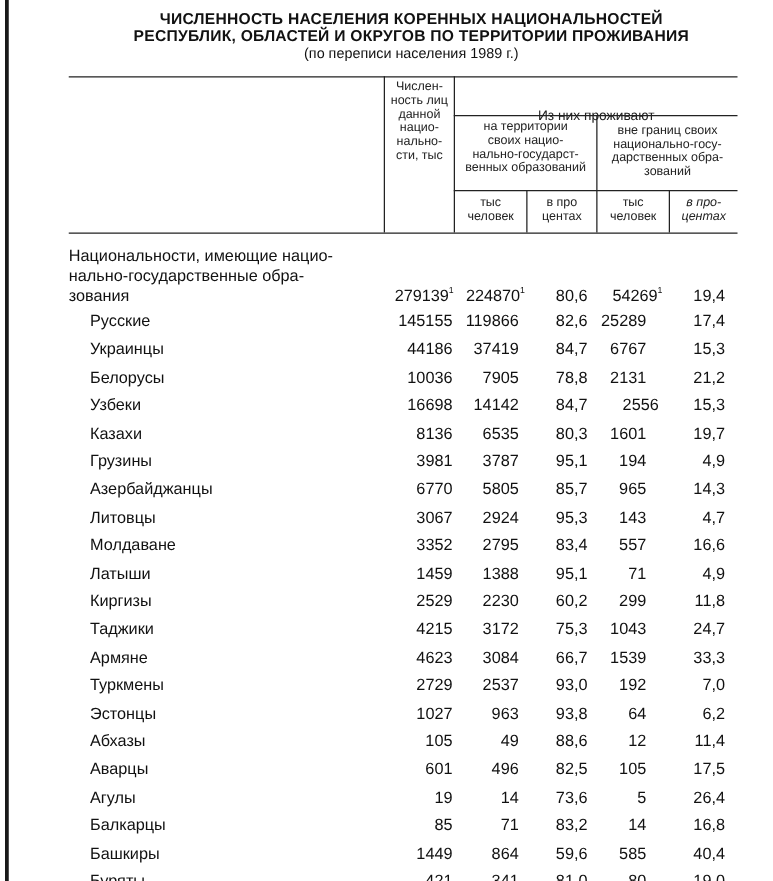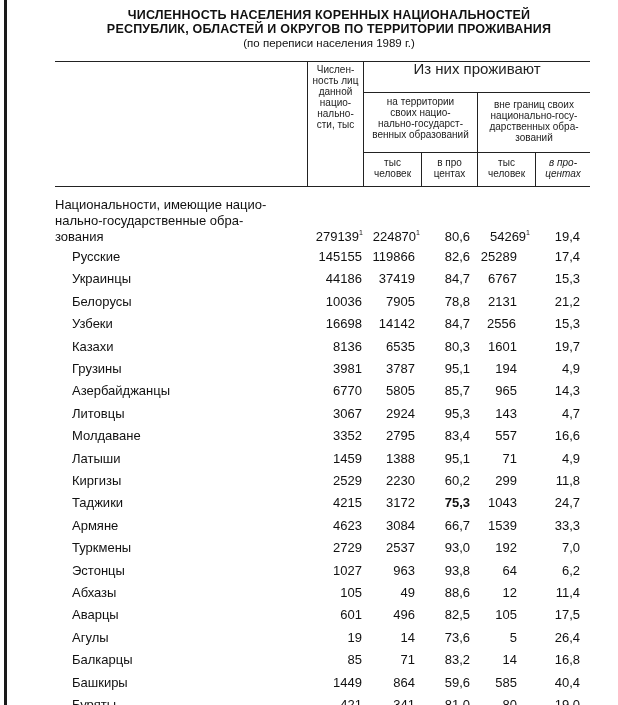--- a/index.html
+++ b/index.html
@@ -38,21 +38,21 @@
   <div class="vline" style="left:477px; top:92px; height:94px;"></div>
   <div class="vline" style="left:421px; top:152px; height:34px;"></div>
   <div class="vline" style="left:535px; top:152px; height:34px;"></div>
 
   <div class="hcell" style="left:308px; top:64px; width:55px; white-space:pre-line;">Числен-
 ность лиц
 данной
 нацио-
 нально-
 сти, тыс</div>
-  <div class="hcell" style="left:364px; top:63px; width:226px; font-size:15px;">Из них проживают</div>
+  <div class="hcell" style="left:364px; top:88px; width:226px; font-size:11px;">Из них проживают</div>
   <div class="hcell" style="left:364px; top:96px; width:113px; white-space:pre-line;">на территории
 своих нацио-
 нально-государст-
 венных образований</div>
   <div class="hcell" style="left:478px; top:99px; width:112px; white-space:pre-line;">вне границ своих
 национально-госу-
 дарственных обра-
 зований</div>
   <div class="hcell" style="left:364px; top:157px; width:57px; white-space:pre-line;">тыс
 человек</div>
@@ -98,21 +98,21 @@
       <span class="num" style="right: 203px;">7905</span>
       <span class="num" style="right: 148px;">78,8</span>
       <span class="num" style="right: 101px;">2131</span>
       <span class="num" style="right: 38px;">21,2</span>
     </div>
     <div class="row" style="top: 316.2px;">
       <span class="name">Узбеки</span>
       <span class="num" style="right: 256px;">16698</span>
       <span class="num" style="right: 203px;">14142</span>
       <span class="num" style="right: 148px;">84,7</span>
-      <span class="num" style="right: 102px;">2556</span>
+      <span class="num" style="right: 91px;">2556</span>
       <span class="num" style="right: 38px;">15,3</span>
     </div>
     <div class="row" style="top: 338.6px;">
       <span class="name">Казахи</span>
       <span class="num" style="right: 256px;">8136</span>
       <span class="num" style="right: 203px;">6535</span>
       <span class="num" style="right: 148px;">80,3</span>
       <span class="num" style="right: 101px;">1601</span>
       <span class="num" style="right: 38px;">19,7</span>
     </div>
@@ -161,21 +161,21 @@
       <span class="num" style="right: 256px;">2529</span>
       <span class="num" style="right: 203px;">2230</span>
       <span class="num" style="right: 148px;">60,2</span>
       <span class="num" style="right: 101px;">299</span>
       <span class="num" style="right: 38px;">11,8</span>
     </div>
     <div class="row" style="top: 495.4px;">
       <span class="name">Таджики</span>
       <span class="num" style="right: 256px;">4215</span>
       <span class="num" style="right: 203px;">3172</span>
-      <span class="num" style="right: 148px; font-weight: bold;">75,3</span>
+      <span class="num" style="right: 148px;">75,3</span>
       <span class="num" style="right: 101px;">1043</span>
       <span class="num" style="right: 38px;">24,7</span>
     </div>
     <div class="row" style="top: 517.8px;">
       <span class="name">Армяне</span>
       <span class="num" style="right: 256px;">4623</span>
       <span class="num" style="right: 203px;">3084</span>
       <span class="num" style="right: 148px;">66,7</span>
       <span class="num" style="right: 101px;">1539</span>
       <span class="num" style="right: 38px;">33,3</span>

